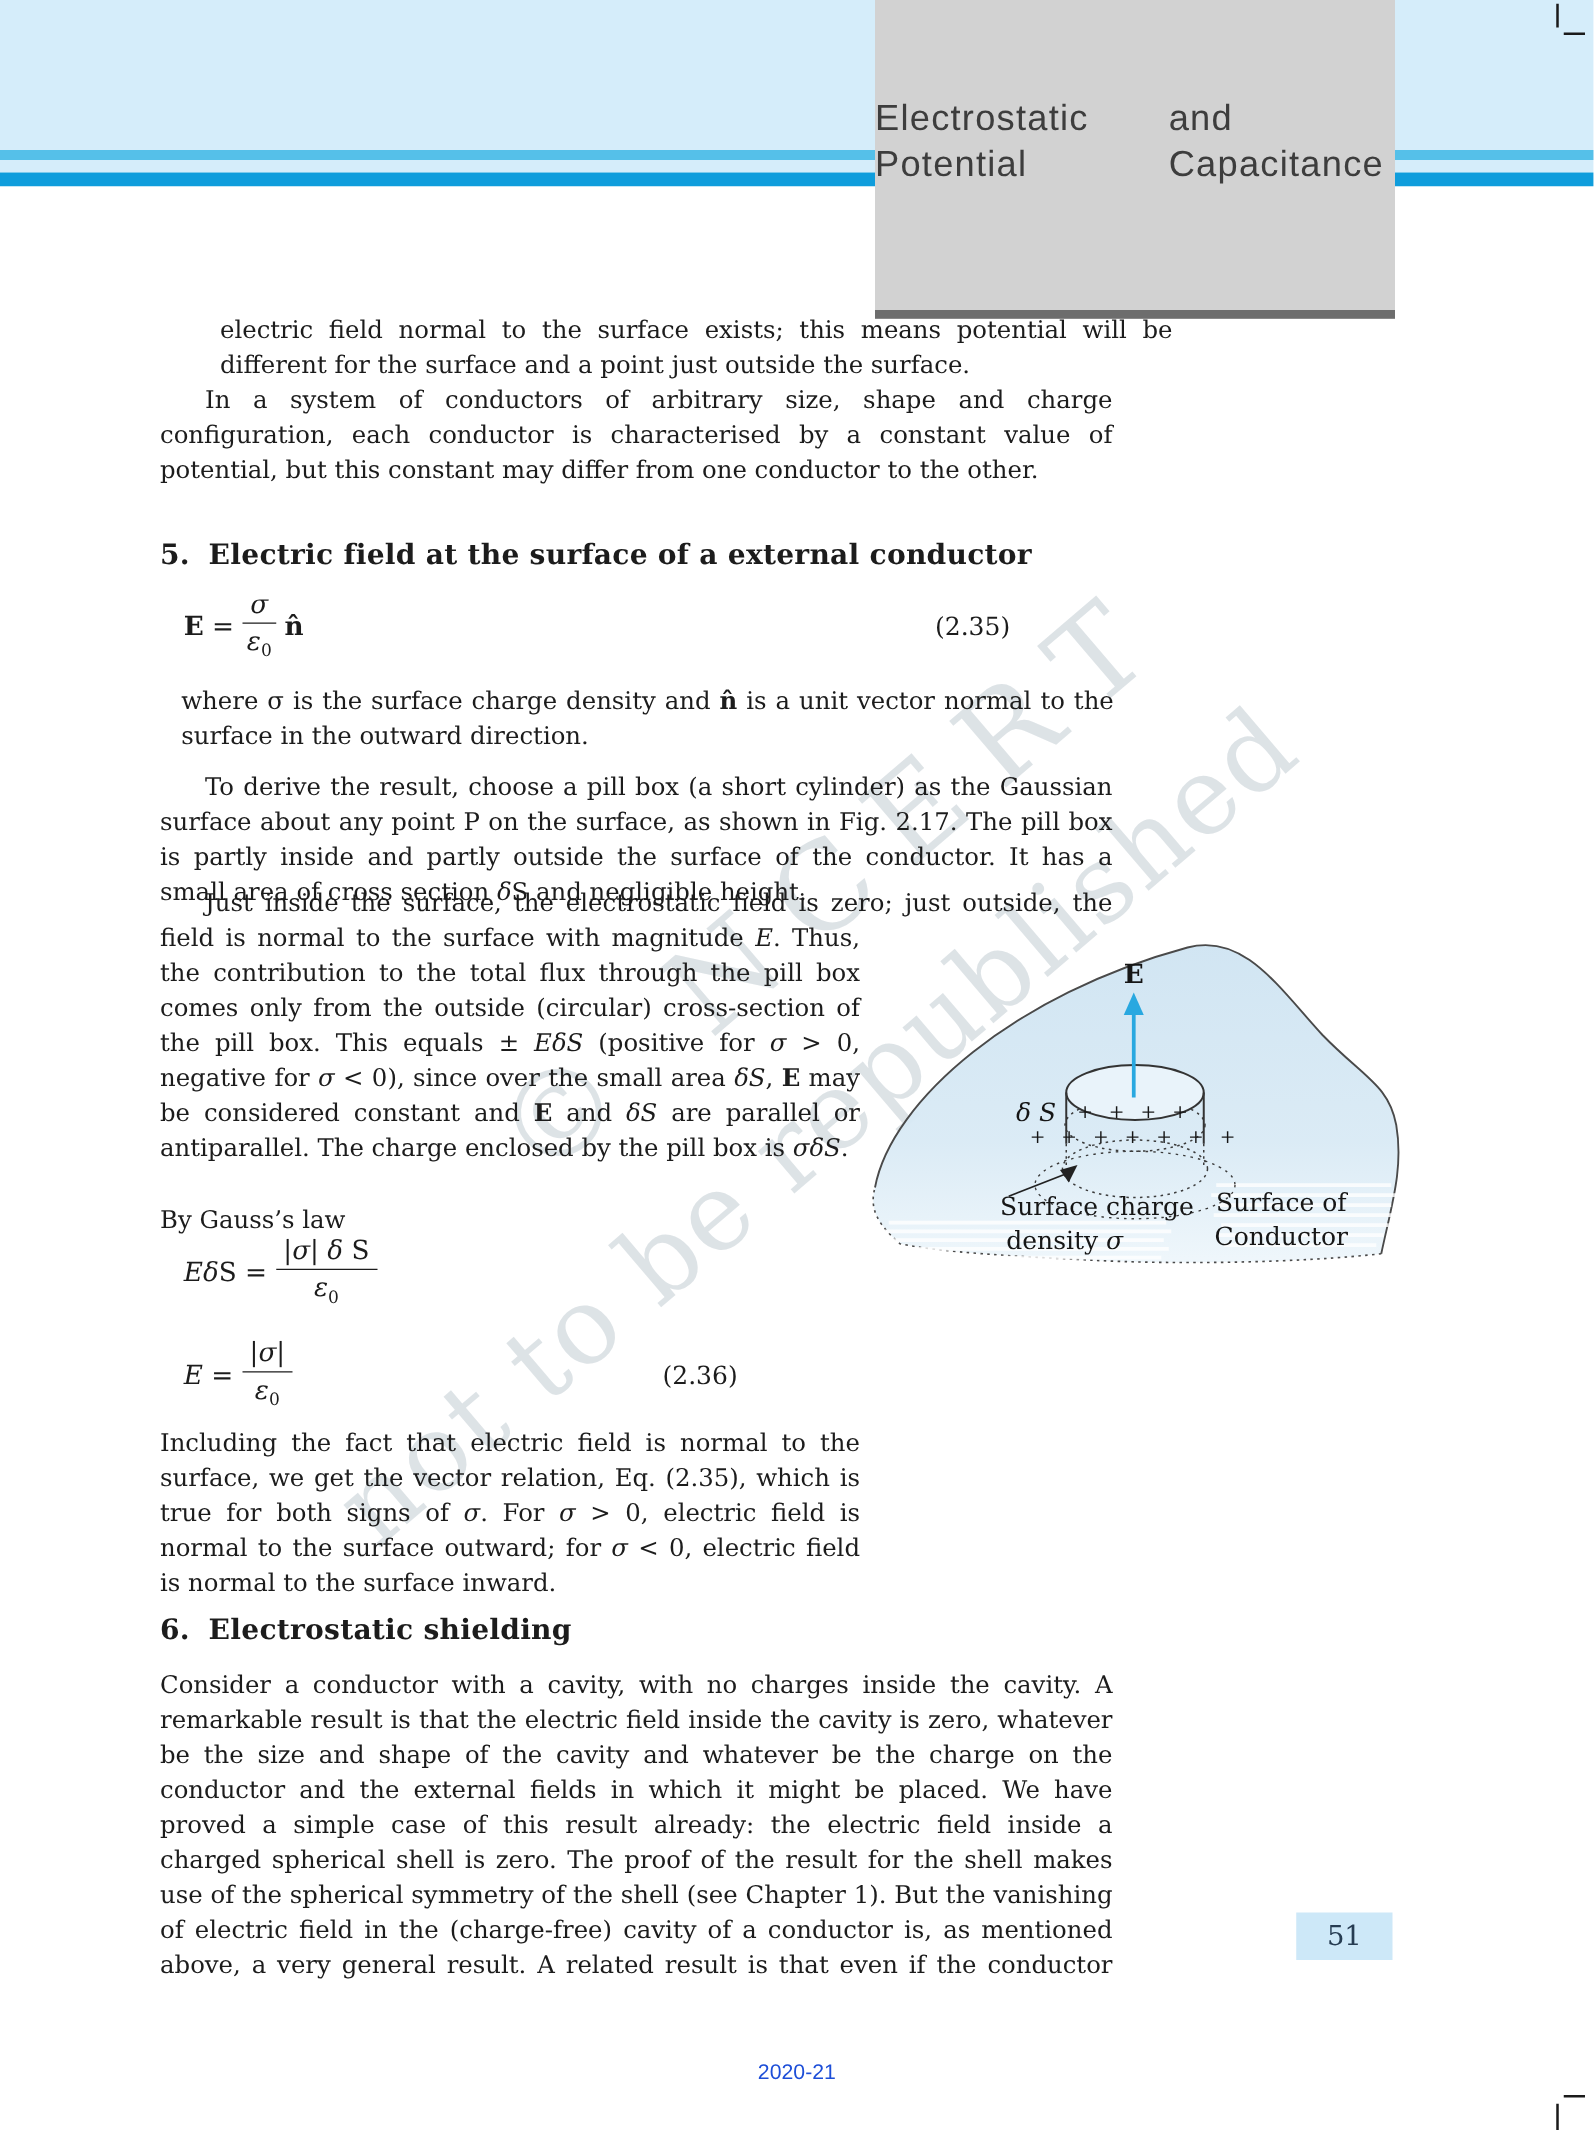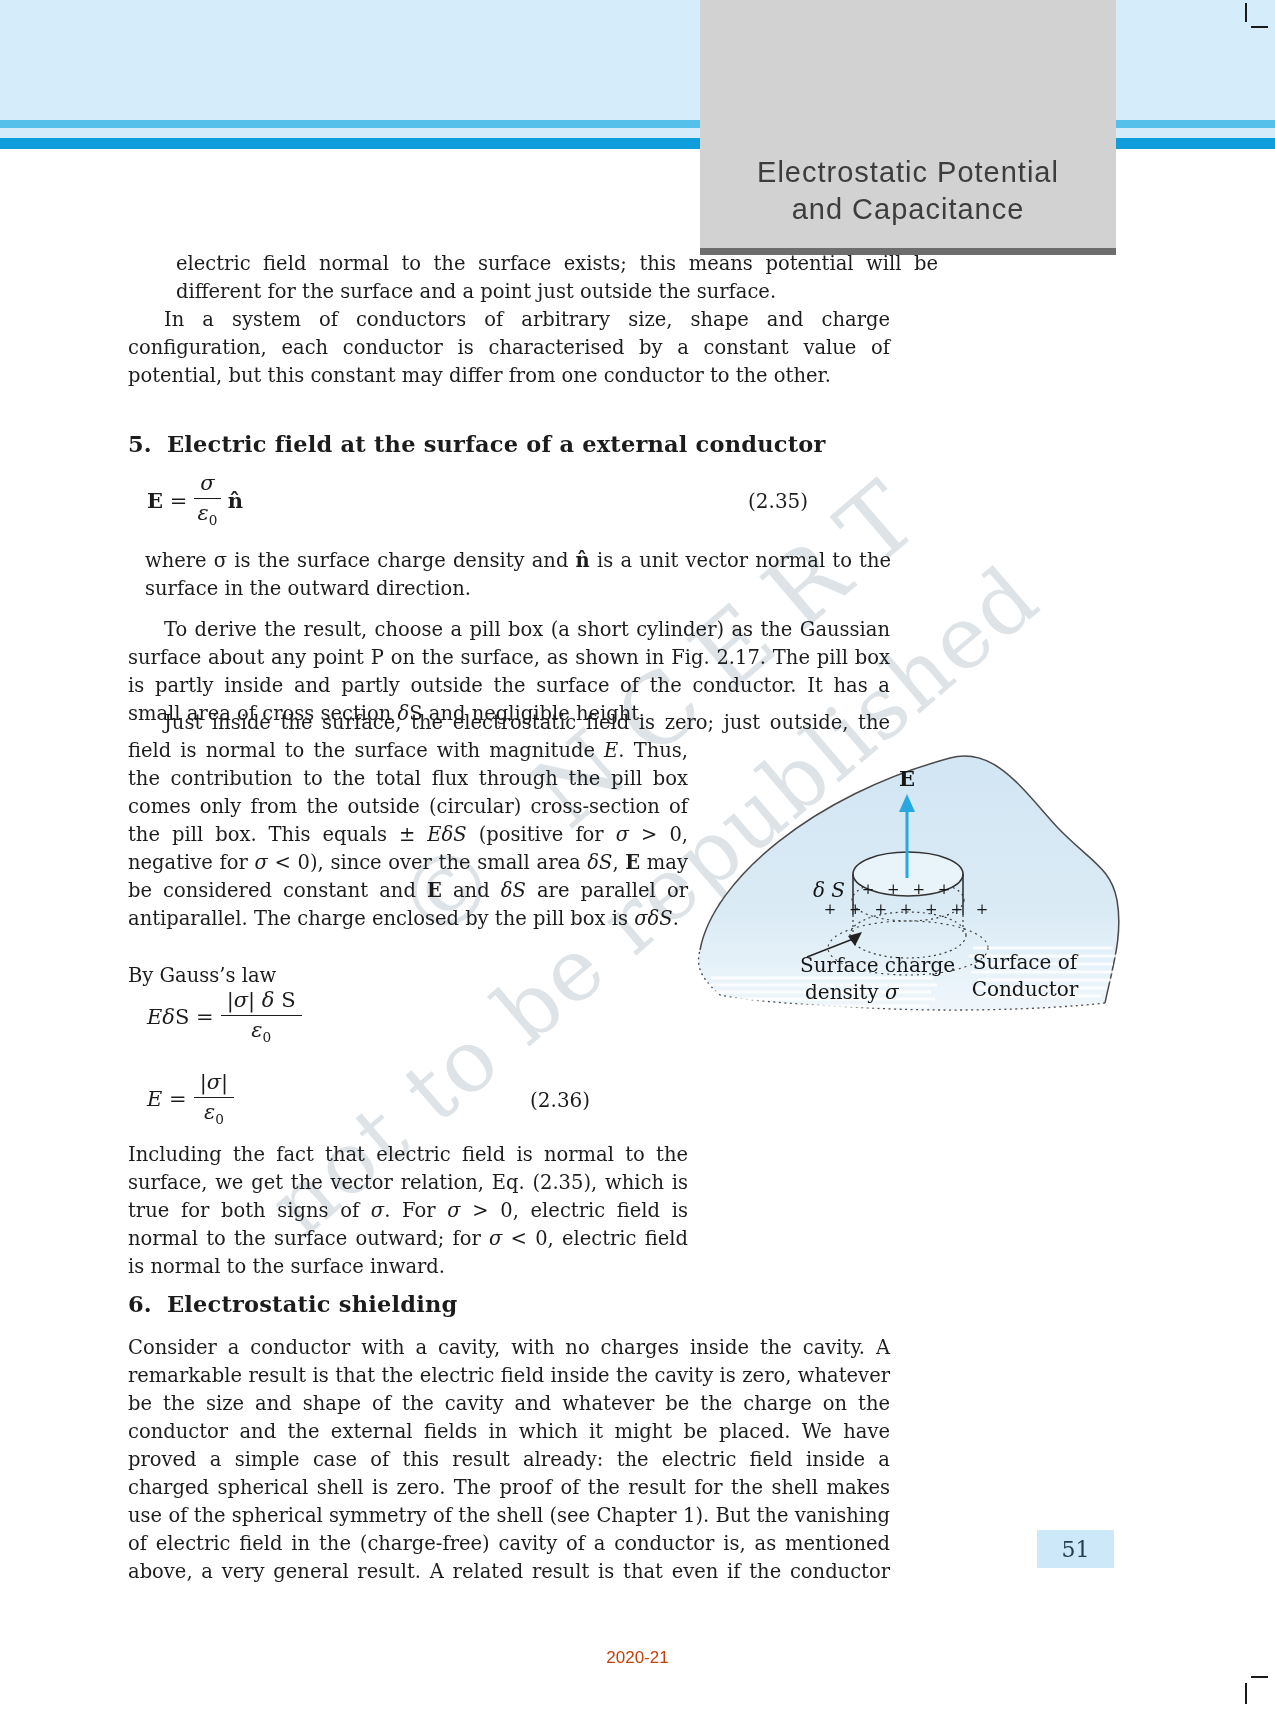--- a/index.html
+++ b/index.html
@@ -3,21 +3,21 @@
 <meta charset="utf-8">
 <style>
   html,body{margin:0;padding:0;background:#ffffff;}
   .page{position:relative;width:1275px;height:1709px;background:#ffffff;overflow:hidden;
         font-family:"DejaVu Serif",serif;color:#1c1c1c;}
   
   .band{position:absolute;left:0;top:0;width:1275px;height:138px;background:#d5edfa;z-index:1;}
   .stripe-cyan{position:absolute;left:0;top:120px;width:1275px;height:8px;background:#55c0e9;z-index:1;}
   .stripe-blue{position:absolute;left:0;top:138px;width:1275px;height:11px;background:#0f9ddc;z-index:1;}
   .chapter-box{position:absolute;left:700px;top:0;width:416px;height:228px;background:#d2d2d2;
-        border-bottom:7px solid #6d6d6d;z-index:3;display:flex;flex-direction:column;justify-content:flex-end;
+        border-bottom:7px solid #6d6d6d;z-index:3;display:flex;flex-direction:row;justify-content:flex-end;
         align-items:center;padding-bottom:20px;box-sizing:content-box;}
   .chapter-box .t{font-family:"Liberation Sans",sans-serif;font-weight:400;font-size:29px;line-height:37px;
         color:#3d3d3d;letter-spacing:1px;}
   
   .crop{position:absolute;background:#1a1a1a;z-index:4;}
   
   .wm{position:absolute;z-index:2;color:#c3cdd3;opacity:0.55;font-family:"DejaVu Serif",serif;
       white-space:nowrap;transform-origin:0 0;transform:rotate(-40.5deg);}
   .wm1{left:375px;top:880px;font-size:96px;letter-spacing:26px;}
   .wm2{left:250px;top:1180px;font-size:86px;letter-spacing:2px;}
@@ -37,21 +37,21 @@
   .frac sub{font-size:0.65em;}
   .eqnum{position:absolute;z-index:5;font-size:20px;}
   
   .fig-svg{position:absolute;left:693px;top:750px;z-index:5;}
   .caption{position:absolute;left:690px;top:1142px;width:436px;z-index:5;text-align:center;
            color:#2095ce;font-size:19px;line-height:25.5px;}
   
   .pagenum{position:absolute;left:1037px;top:1530px;width:77px;height:38px;background:#cde8f8;z-index:5;
            display:flex;align-items:center;justify-content:center;font-size:22px;color:#263c52;}
   .year{position:absolute;left:0;top:1648px;width:1275px;text-align:center;z-index:5;
-        font-family:"Liberation Sans",sans-serif;font-size:17px;color:#c2410c;}
+        font-family:"Liberation Sans",sans-serif;font-size:17px;color:#1d4ed8;}
   svg text{font-family:"DejaVu Serif",serif;fill:#161616;}
 </style>
 </head>
 <body>
 
 <div class="page">
 
   <div class="band"></div>
   <div class="stripe-cyan"></div>
   <div class="stripe-blue"></div>

